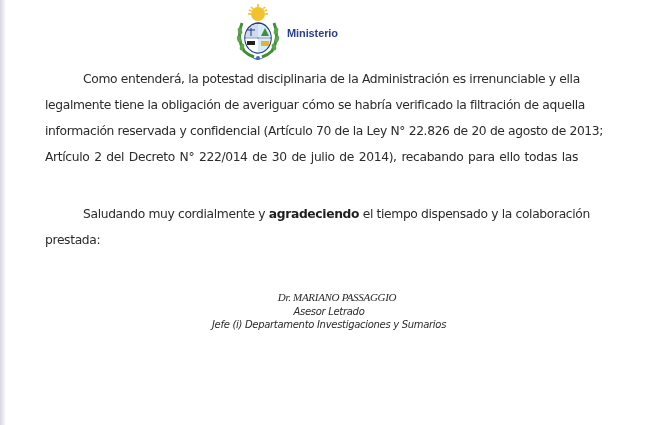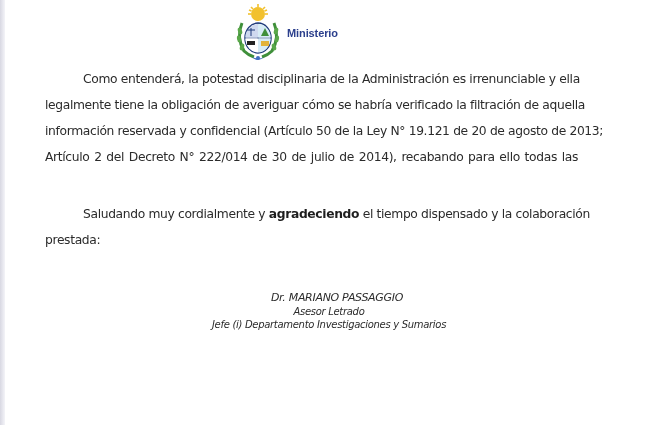--- a/index.html
+++ b/index.html
@@ -69,21 +69,21 @@
     .signature {
       position: absolute;
       left: 0; top: 290px;
       width: 658px;
       text-align: center;
       font-family: "DejaVu Sans", sans-serif;
       font-style: italic;
       color: #2b2b2b;
       letter-spacing: -0.3px;
     }
-    .sig-name { font-size: 11px; line-height: 15px; padding-left: 16px; }
+    .sig-name { font-size: 11px; line-height: 15px; padding-left: 16px; font-family: Liberation Serif, serif; }
     .sig-line { font-size: 10px; line-height: 13px; }
   </style>
 </head>
 <body>
 
 <div class="edge-strip"></div>
 
 <div class="page">
 
   <div class="header">
@@ -131,21 +131,21 @@
       </svg>
     </div>
     <div class="ministry-name">
       <div>Ministerio</div>
     </div>
   </div>
 
   <div class="body-text para1">
     <span class="line indent">Como entenderá, la potestad disciplinaria de la Administración es irrenunciable y ella</span>
     <span class="line">legalmente tiene la obligación de averiguar cómo se habría verificado la filtración de aquella</span>
-    <span class="line">información reservada y confidencial (Artículo 50 de la Ley N° 19.121 de 20 de agosto de 2013;</span>
+    <span class="line">información reservada y confidencial (Artículo 70 de la Ley N° 22.826 de 20 de agosto de 2013;</span>
     <span class="line">Artículo 2 del Decreto N° 222/014 de 30 de julio de 2014), recabando para ello todas las</span>
   </div>
 
   <div class="body-text para2">
     <span class="line indent last"><span>Saludando muy cordialmente y </span><span class="bold">agradeciendo</span><span> el tiempo dispensado y la colaboración</span></span>
     <span class="line last">prestada:</span>
   </div>
 
   <div class="signature">
     <div class="sig-name">Dr. MARIANO PASSAGGIO</div>

